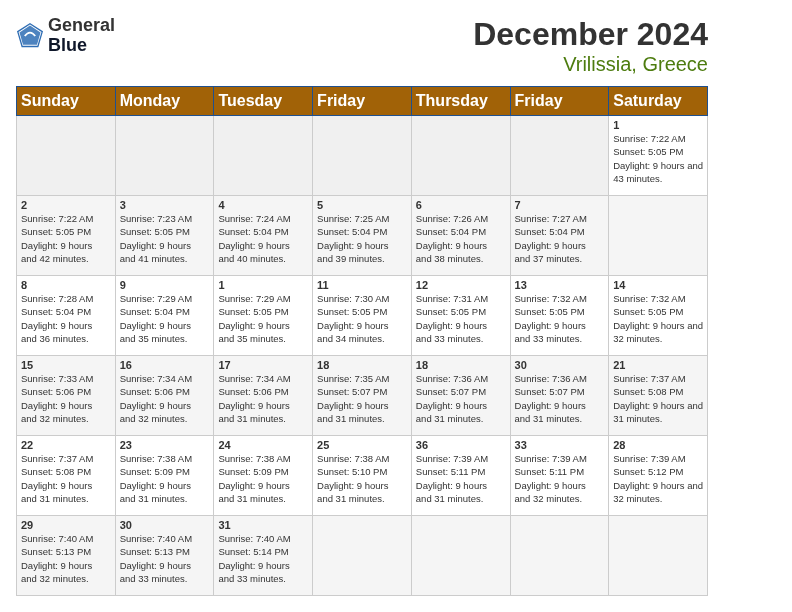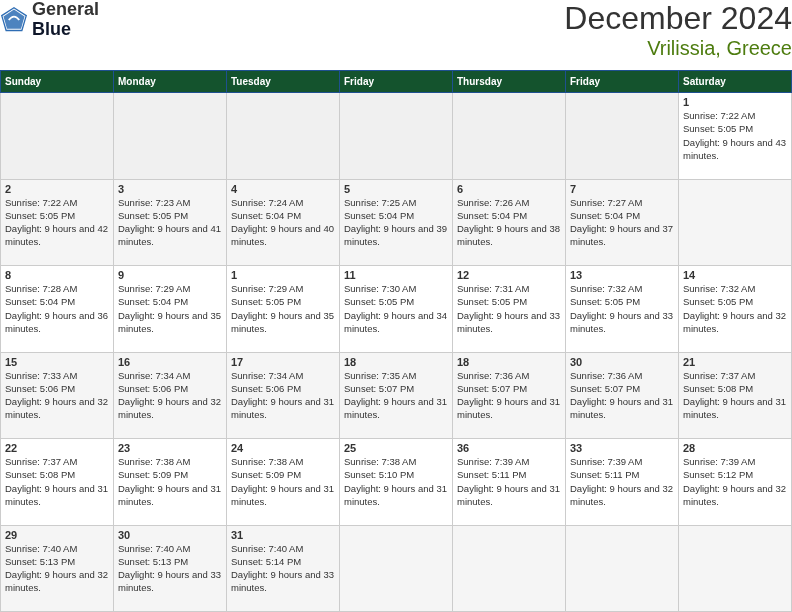--- a/index.html
+++ b/index.html
@@ -4,23 +4,23 @@
   <style>
     * { margin: 0; padding: 0; box-sizing: border-box; }
     body {
       width: 792px;
       height: 612px;
       font-family: Arial, sans-serif;
       background: #fff;
       overflow: hidden;
     }
     .page {
-      width: 792px;
+      width: 724px;
       height: 612px;
-      padding: 0;
+      padding: 16px;
       display: flex;
       flex-direction: column;
     }
     .header {
       display: flex;
       justify-content: space-between;
       align-items: flex-start;
       margin-bottom: 10px;
     }
     .logo {
@@ -37,38 +37,38 @@
     .logo-blue { color: #0f172a; }
     .logo-icon {
       width: 28px;
       height: 28px;
     }
     .title-section {
       text-align: right;
     }
     .month-year {
       font-size: 32px;
-      font-weight: normal;
+      font-weight: bold;
       color: #333;
     }
     .location {
       font-size: 20px;
       color: #4d7c0f;
     }
     .calendar {
       flex: 1;
       border: 1px solid #ccc;
       border-collapse: collapse;
       width: 100%;
       table-layout: fixed;
     }
     .calendar th {
-      background: #14532d;
+      background: #a16207;
       color: #fff;
-      font-size: 10px;
+      font-size: 16px;
       font-weight: bold;
       padding: 5px 4px;
       text-align: left;
       border: 1px solid #1e5090;
     }
     .calendar td {
       border: 1px solid #ccc;
       vertical-align: top;
       padding: 3px 4px;
       font-size: 9.5px;

